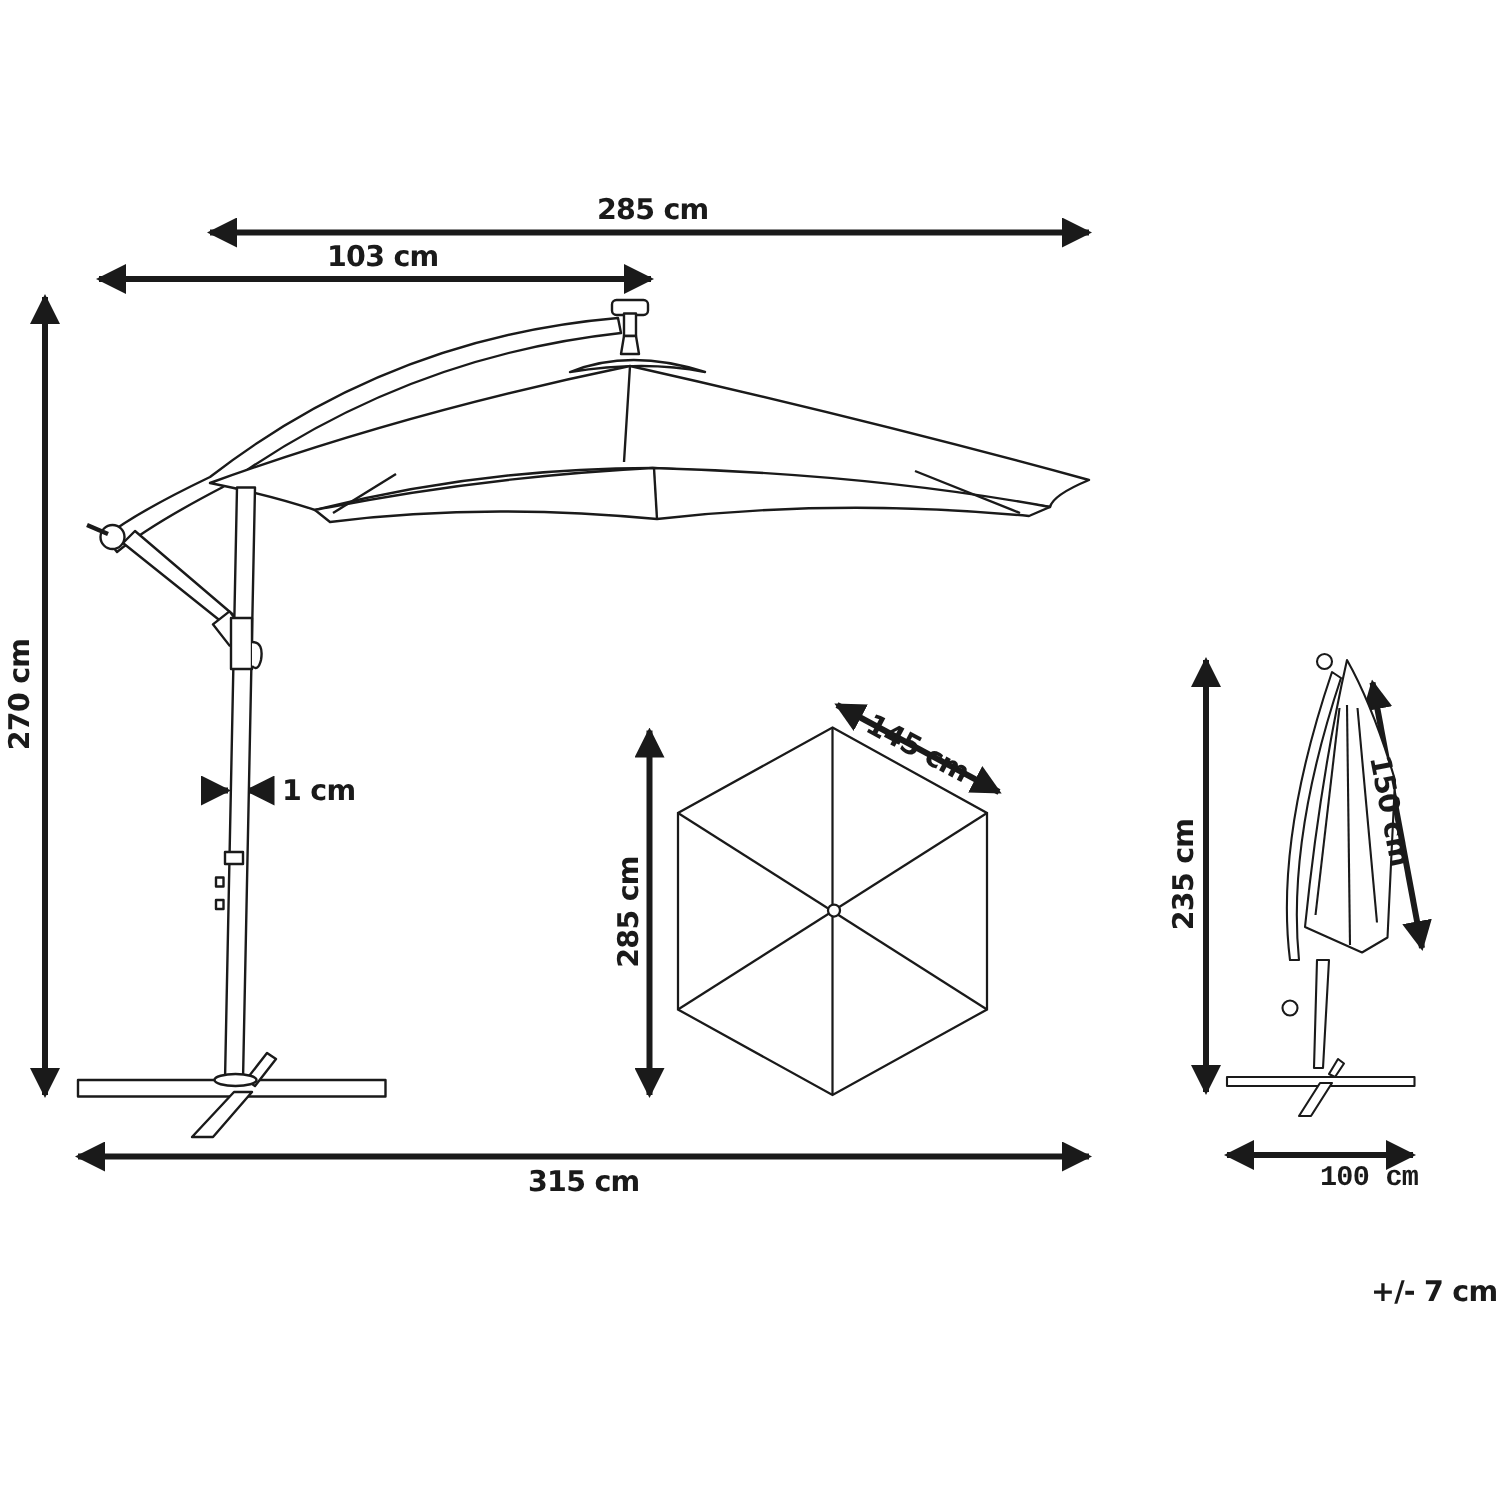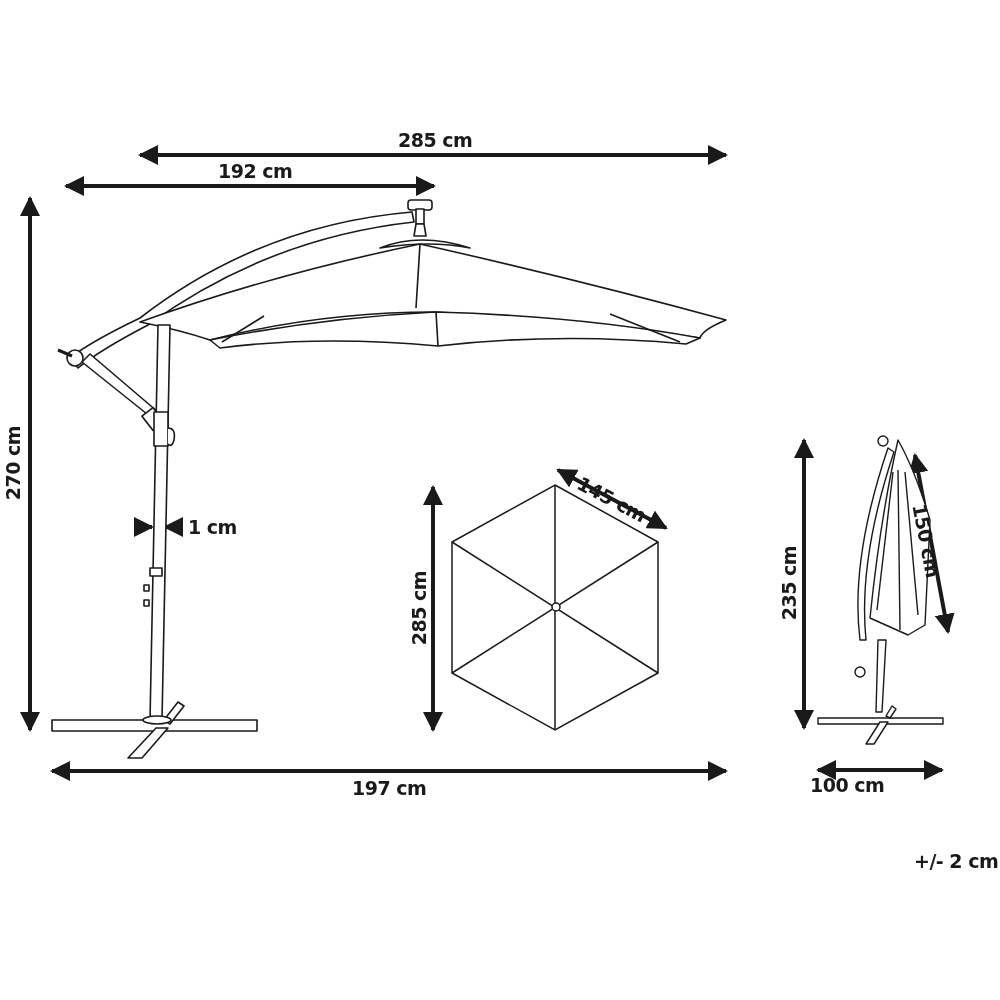--- a/index.html
+++ b/index.html
@@ -87,25 +87,25 @@
     <line x1="905" y1="472" x2="918" y2="615"></line>
     <path d="M878,640 L886,640 L882,712 L876,712 z"></path>
     <circle cx="860" cy="672" r="5"></circle>
     <rect x="818" y="718" width="125" height="6"></rect>
     <path d="M866,744 L880,722 L888,722 L874,744 z"></path>
     <path d="M886,716 L892,706 L896,709 L890,718 z"></path>
   </g>
 </svg>
 
 <div class="lbl" style="left:398px; top:129px;">285 cm</div>
-<div class="lbl" style="left:218px; top:160px;">192 cm</div>
+<div class="lbl" style="left:218px; top:160px;">103 cm</div>
 <div class="lbl rot-ccw" style="left:-24px; top:452px;">270 cm</div>
 <div class="lbl" style="left:188px; top:516px;">1 cm</div>
-<div class="lbl" style="left:352px; top:777px;">197 cm</div>
+<div class="lbl" style="left:352px; top:777px;">315 cm</div>
 
 <div class="lbl rot-ccw" style="left:382px; top:597px;">285 cm</div>
 <div class="lbl" style="left:584px; top:472px; transform:rotate(28deg); transform-origin:left top;">145 cm</div>
 
 <div class="lbl rot-ccw" style="left:752px; top:572px;">235 cm</div>
 <div class="lbl" style="left:930px; top:502px; transform:rotate(79deg); transform-origin:left top;">150 cm</div>
-<div class="lbl" style="left:810px; top:774px;">100 cm</div>
+<div class="lbl" style="left:880px; top:774px;font-family:Liberation Mono, monospace;">100 cm</div>
 
-<div class="lbl" style="left:914px; top:850px;">+/- 2 cm</div>
+<div class="lbl" style="left:914px; top:850px;">+/- 7 cm</div>
 
 </body></html>

